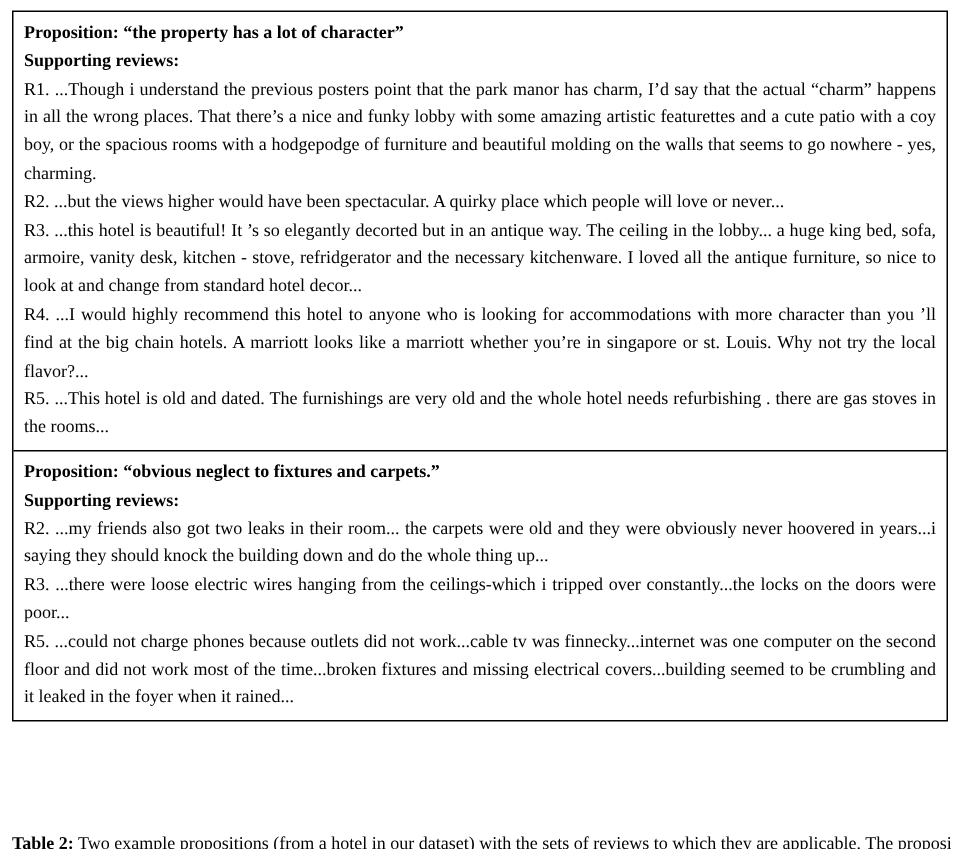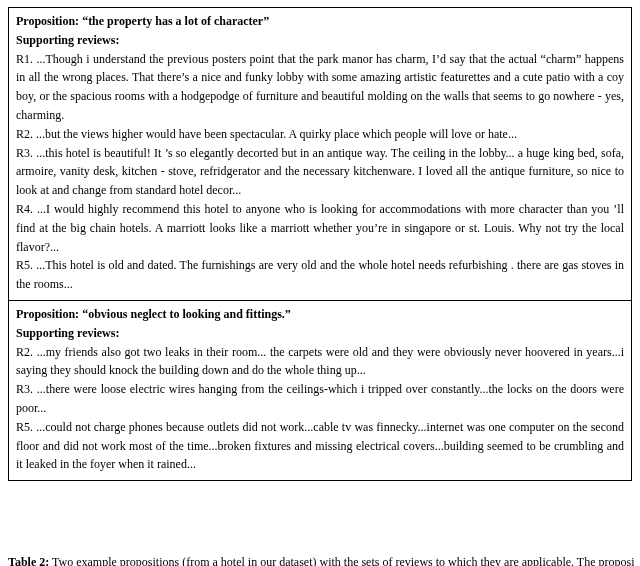--- a/index.html
+++ b/index.html
@@ -44,28 +44,28 @@
 <body>
 
 <div class="page">
 
   <div class="table-box">
 
     <section class="prop-section">
       <p class="prop-line"><span>Proposition:</span> <span>“the property has a lot of character”</span></p>
       <p class="prop-line">Supporting reviews:</p>
       <p class="review"><span class="rid">R1.</span> <span>...Though i understand the previous posters point that the park manor has charm, I’d say that the actual “charm” happens in all the wrong places. That there’s a nice and funky lobby with some amazing artistic featurettes and a cute patio with a coy boy, or the spacious rooms with a hodgepodge of furniture and beautiful molding on the walls that seems to go nowhere - yes, charming.</span></p>
-      <p class="review"><span class="rid">R2.</span> <span>...but the views higher would have been spectacular. A quirky place which people will love or hate...</span></p>
+      <p class="review"><span class="rid">R2.</span> <span>...but the views higher would have been spectacular. A quirky place which people will love or never...</span></p>
       <p class="review"><span class="rid">R3.</span> <span>...this hotel is beautiful! It ’s so elegantly decorted but in an antique way. The ceiling in the lobby... a huge king bed, sofa, armoire, vanity desk, kitchen - stove, refridgerator and the necessary kitchenware. I loved all the antique furniture, so nice to look at and change from standard hotel decor...</span></p>
       <p class="review"><span class="rid">R4.</span> <span>...I would highly recommend this hotel to anyone who is looking for accommodations with more character than you ’ll find at the big chain hotels. A marriott looks like a marriott whether you’re in singapore or st. Louis. Why not try the local flavor?...</span></p>
       <p class="review"><span class="rid">R5.</span> <span>...This hotel is old and dated. The furnishings are very old and the whole hotel needs refurbishing . there are gas stoves in the rooms...</span></p>
     </section>
 
     <section class="prop-section section-2">
-      <p class="prop-line"><span>Proposition:</span> <span>“obvious neglect to looking and fittings.”</span></p>
+      <p class="prop-line"><span>Proposition:</span> <span>“obvious neglect to fixtures and carpets.”</span></p>
       <p class="prop-line">Supporting reviews:</p>
       <p class="review"><span class="rid">R2.</span> <span>...my friends also got two leaks in their room... the carpets were old and they were obviously never hoovered in years...i saying they should knock the building down and do the whole thing up...</span></p>
       <p class="review"><span class="rid">R3.</span> <span>...there were loose electric wires hanging from the ceilings-which i tripped over constantly...the locks on the doors were poor...</span></p>
       <p class="review"><span class="rid">R5.</span> <span>...could not charge phones because outlets did not work...cable tv was finnecky...internet was one computer on the second floor and did not work most of the time...broken fixtures and missing electrical covers...building seemed to be crumbling and it leaked in the foyer when it rained...</span></p>
     </section>
 
   </div>
 
   <div class="caption">
     <span class="cap-label">Table 2:</span> <span>Two example propositions (from a hotel in our dataset) with the sets of reviews to which they are applicable. The propositions...</span>

